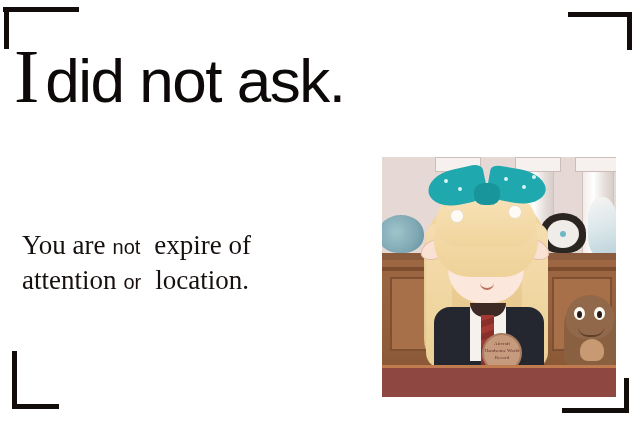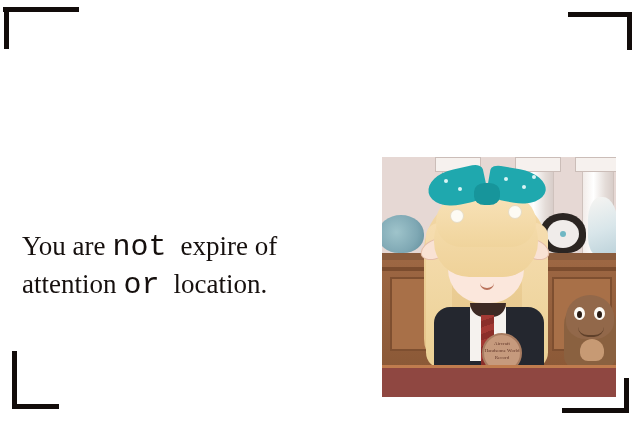--- a/index.html
+++ b/index.html
@@ -64,22 +64,22 @@
     top: 228px;
     width: 350px;
     color: #16100e;
     line-height: 1.28;
   }
   .sub-serif {
     font-family: "Liberation Serif", serif;
     font-size: 27px;
   }
   .sub-sans {
-    font-family: Liberation Mono, monospace;
-    font-size: 30px;
+    font-family: Liberation Sans, sans-serif;
+    font-size: 20px;
   }
   .sp { display: inline-block; width: 7px; }
 
   
   #fineprint {
     position: absolute;
     left: 26px;
     top: 370px;
     font-family: "Liberation Serif", serif;
     font-size: 14px;
@@ -288,20 +288,23 @@
 
   <div class="bracket-line tl-h"></div>
   <div class="bracket-line tl-v"></div>
   <div class="bracket-line tr-h"></div>
   <div class="bracket-line tr-v"></div>
   <div class="bracket-line bl-v"></div>
   <div class="bracket-line bl-h"></div>
   <div class="bracket-line br-v"></div>
   <div class="bracket-line br-h"></div>
 
+  <div class="headline" id="line1">
+    <span class="serif-cap">I</span><span class="sp"></span><span class="sans-head">did not ask.</span>
+  </div>
 
 
   <div id="subline">
     <span class="sub-serif">You are</span><span class="sp"></span><span class="sub-sans">not</span><span class="sp"></span><span class="sp"></span><span class="sub-serif">expire of</span><br>
     <span class="sub-serif">attention</span><span class="sp"></span><span class="sub-sans">or</span><span class="sp"></span><span class="sp"></span><span class="sub-serif">location.</span>
   </div>
 
 
   <div id="photo">
 

